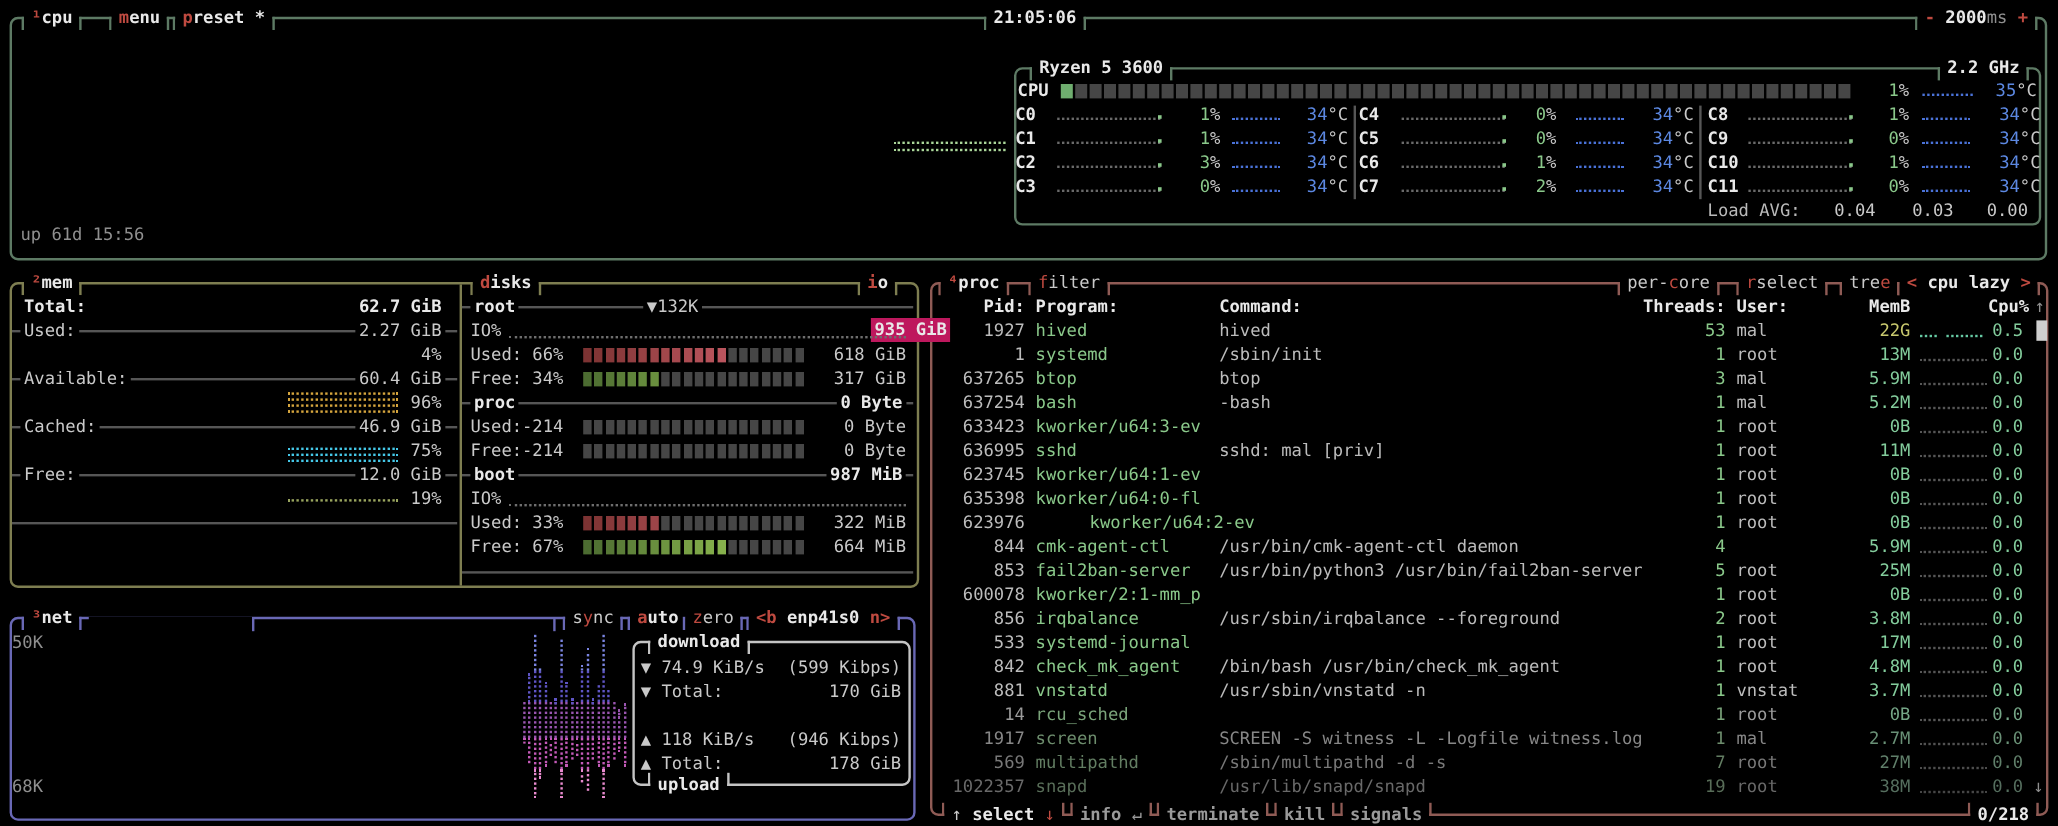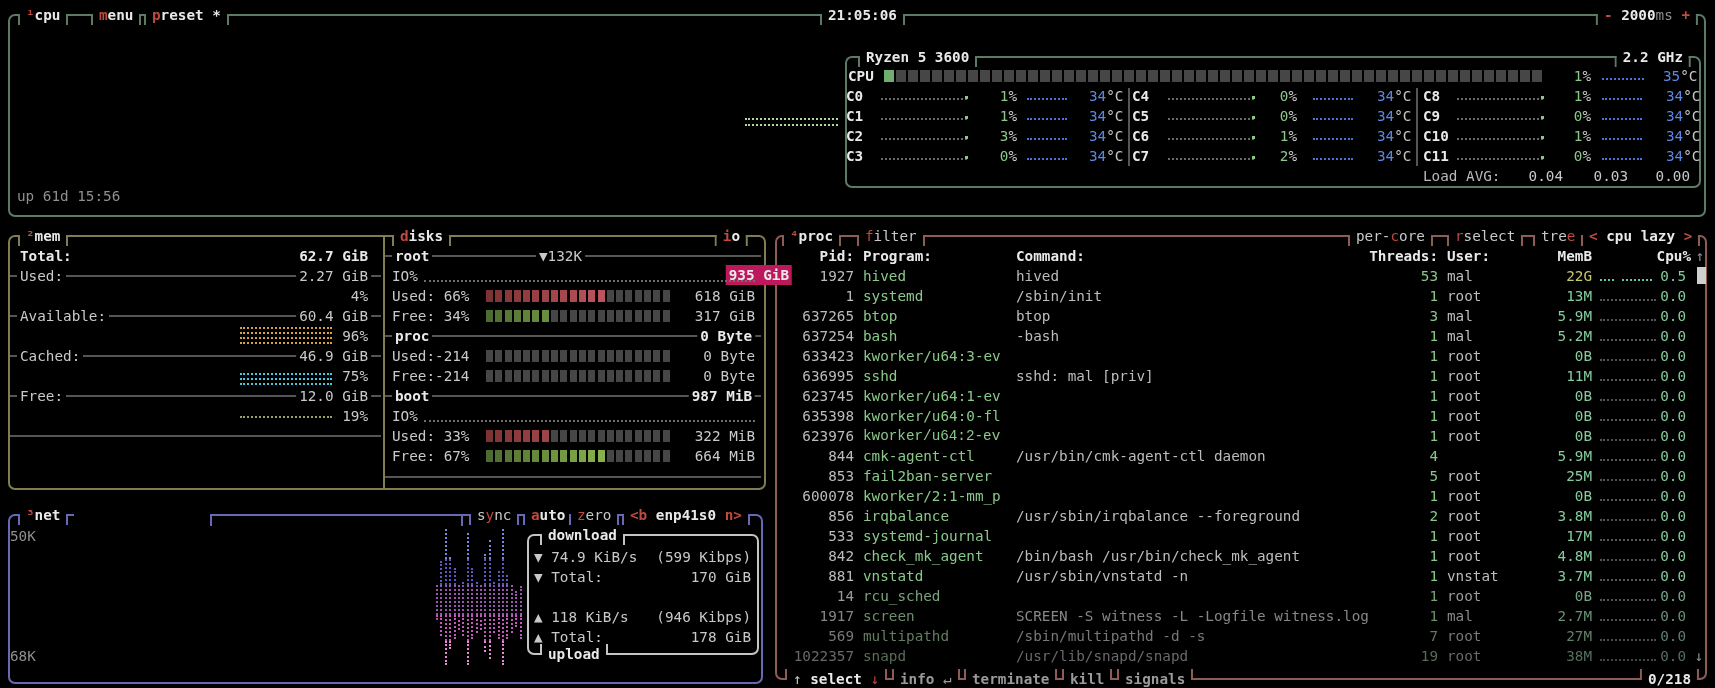--- a/index.html
+++ b/index.html
@@ -644,35 +644,36 @@
     <div class="dotl" style="left: 1600px; top: 399px; width: 56px; border-color: rgb(86, 86, 86);"></div>
     <div class="run r" style="left: 1686px; top: 386px;"><span style="color: rgb(131, 204, 156);">0.0</span></div>
     <div class="run r" style="left: 854px; top: 406px;"><span style="color: rgb(188, 188, 188);">635398</span></div>
     <div class="run" style="left: 863px; top: 406px;"><span style="color: rgb(138, 200, 138);">kworker/u64:0-fl</span></div>
     <div class="run r" style="left: 1438px; top: 406px;"><span style="color: rgb(138, 200, 138);">1</span></div>
     <div class="run" style="left: 1447px; top: 406px;"><span style="color: rgb(188, 188, 188);">root</span></div>
     <div class="run r" style="left: 1592px; top: 406px;"><span style="color: rgb(131, 204, 156);">0B</span></div>
     <div class="dotl" style="left: 1600px; top: 419px; width: 56px; border-color: rgb(86, 86, 86);"></div>
     <div class="run r" style="left: 1686px; top: 406px;"><span style="color: rgb(131, 204, 156);">0.0</span></div>
     <div class="run r" style="left: 854px; top: 426px;"><span style="color: rgb(188, 188, 188);">623976</span></div>
-    <div class="run" style="left: 863px; top: 426px; font-family: Liberation Mono, monospace;"><span style="color: rgb(138, 200, 138);">kworker/u64:2-ev</span></div>
+    <div class="run" style="left: 908px; top: 426px;"><span style="color: rgb(138, 200, 138);">kworker/u64:2-ev</span></div>
     <div class="run r" style="left: 1438px; top: 426px;"><span style="color: rgb(138, 200, 138);">1</span></div>
     <div class="run" style="left: 1447px; top: 426px;"><span style="color: rgb(188, 188, 188);">root</span></div>
     <div class="run r" style="left: 1592px; top: 426px;"><span style="color: rgb(131, 204, 156);">0B</span></div>
     <div class="dotl" style="left: 1600px; top: 439px; width: 56px; border-color: rgb(86, 86, 86);"></div>
     <div class="run r" style="left: 1686px; top: 426px;"><span style="color: rgb(131, 204, 156);">0.0</span></div>
     <div class="run r" style="left: 854px; top: 446px;"><span style="color: rgb(188, 188, 188);">844</span></div>
     <div class="run" style="left: 863px; top: 446px;"><span style="color: rgb(138, 200, 138);">cmk-agent-ctl</span></div>
     <div class="run" style="left: 1016px; top: 446px;"><span style="color: rgb(188, 188, 188);">/usr/bin/cmk-agent-ctl daemon</span></div>
     <div class="run r" style="left: 1438px; top: 446px;"><span style="color: rgb(138, 200, 138);">4</span></div>
     <div class="run r" style="left: 1592px; top: 446px;"><span style="color: rgb(131, 204, 156);">5.9M</span></div>
     <div class="dotl" style="left: 1600px; top: 459px; width: 56px; border-color: rgb(86, 86, 86);"></div>
     <div class="run r" style="left: 1686px; top: 446px;"><span style="color: rgb(131, 204, 156);">0.0</span></div>
     <div class="run r" style="left: 854px; top: 466px;"><span style="color: rgb(188, 188, 188);">853</span></div>
     <div class="run" style="left: 863px; top: 466px;"><span style="color: rgb(138, 200, 138);">fail2ban-server</span></div>
+    <div class="run" style="left: 1016px; top: 466px;"><span style="color: rgb(188, 188, 188);">/usr/bin/python3 /usr/bin/fail2ban-server</span></div>
     <div class="run r" style="left: 1438px; top: 466px;"><span style="color: rgb(138, 200, 138);">5</span></div>
     <div class="run" style="left: 1447px; top: 466px;"><span style="color: rgb(188, 188, 188);">root</span></div>
     <div class="run r" style="left: 1592px; top: 466px;"><span style="color: rgb(131, 204, 156);">25M</span></div>
     <div class="dotl" style="left: 1600px; top: 479px; width: 56px; border-color: rgb(86, 86, 86);"></div>
     <div class="run r" style="left: 1686px; top: 466px;"><span style="color: rgb(131, 204, 156);">0.0</span></div>
     <div class="run r" style="left: 854px; top: 486px;"><span style="color: rgb(188, 188, 188);">600078</span></div>
     <div class="run" style="left: 863px; top: 486px;"><span style="color: rgb(138, 200, 138);">kworker/2:1-mm_p</span></div>
     <div class="run r" style="left: 1438px; top: 486px;"><span style="color: rgb(138, 200, 138);">1</span></div>
     <div class="run" style="left: 1447px; top: 486px;"><span style="color: rgb(188, 188, 188);">root</span></div>
     <div class="run r" style="left: 1592px; top: 486px;"><span style="color: rgb(131, 204, 156);">0B</span></div>

